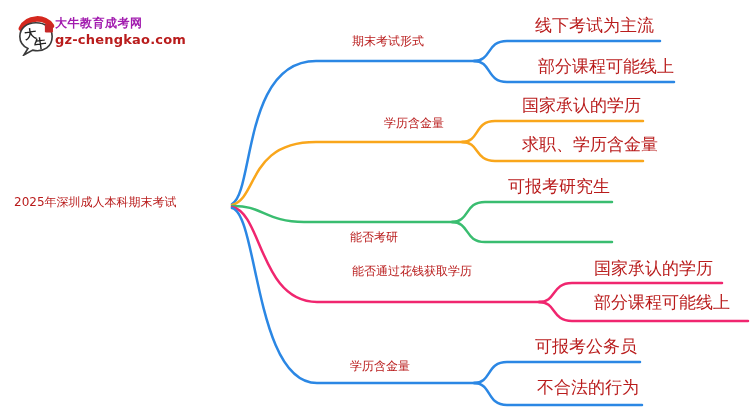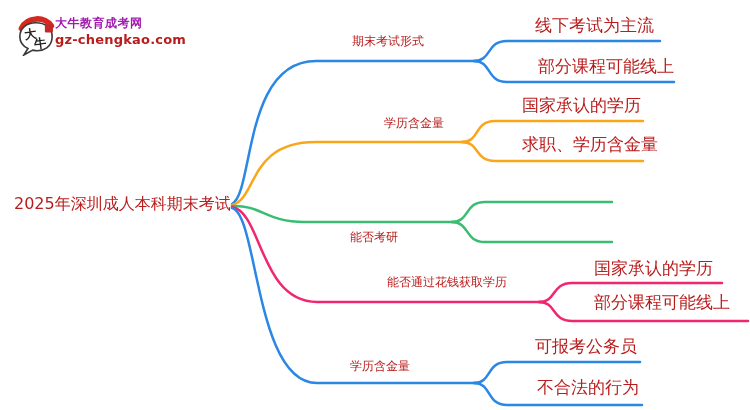--- a/index.html
+++ b/index.html
@@ -1,21 +1,21 @@
 <!DOCTYPE html>
 <html><head>
 <meta charset="utf-8">
 <style>
   html,body{margin:0;padding:0;}
   body{font-family:"DejaVu Sans","Liberation Sans",sans-serif;background:#fff;}
   .stage{position:relative;width:750px;height:410px;background:#fff;overflow:hidden;}
   .connectors{position:absolute;left:0;top:0;width:750px;height:410px;}
   .connectors path{fill:none;stroke-width:2.5;stroke-linecap:round;}
   .node{position:absolute;line-height:1;color:#b91c1c;white-space:nowrap;}
-  .root-label{font-size:16px;}
+  .root-label{font-size:12px;}
   .branch-label{font-size:12px;}
   .leaf-label{font-size:17px;}
   
   .logo{position:absolute;left:0;top:0;width:200px;height:70px;}
   .logo-icon{position:absolute;left:15px;top:12px;}
   .logo-title{position:absolute;left:55px;top:17px;font-size:12px;font-weight:700;color:#a21caf;letter-spacing:.5px;line-height:1;}
   .logo-domain{position:absolute;left:55px;top:33px;font-size:13px;font-weight:700;color:#b91c1c;line-height:1;letter-spacing:.2px;}
 </style>
 </head>
 <body>
@@ -55,29 +55,30 @@
     </svg>
     <div class="logo-title">大牛教育成考网</div>
     <div class="logo-domain">gz-chengkao.com</div>
   </div>
 
   <div class="node root-label" style="left:14px;top:196px;">2025年深圳成人本科期末考试</div>
 
   <div class="node branch-label" style="left:352px;top:35px;">期末考试形式</div>
   <div class="node branch-label" style="left:352px;top:117px;margin-left:32px;">学历含金量</div>
   <div class="node branch-label" style="left:350px;top:199px;margin-top:32px;">能否考研</div>
-  <div class="node branch-label" style="left:352px;top:276px;margin-left:35px;">能否通过花钱获取学历</div>
+  <div class="node branch-label" style="left:352px;top:265px;">能否通过花钱获取学历</div>
   <div class="node branch-label" style="left:350px;top:360px;">学历含金量</div>
 
   <div class="node leaf-label" style="left:535px;top:17px;">线下考试为主流</div>
   <div class="node leaf-label" style="left:538px;top:58px;">部分课程可能线上</div>
 
   <div class="node leaf-label" style="left:522px;top:97px;">国家承认的学历</div>
   <div class="node leaf-label" style="left:522px;top:136px;">求职、学历含金量</div>
 
+  <div class="node leaf-label" style="left:508px;top:178px;">可报考研究生</div>
 
   <div class="node leaf-label" style="left:594px;top:260px;">国家承认的学历</div>
   <div class="node leaf-label" style="left:594px;top:294px;">部分课程可能线上</div>
 
   <div class="node leaf-label" style="left:535px;top:338px;">可报考公务员</div>
   <div class="node leaf-label" style="left:537px;top:379px;">不合法的行为</div>
 
 </div>
 
 </body></html>

